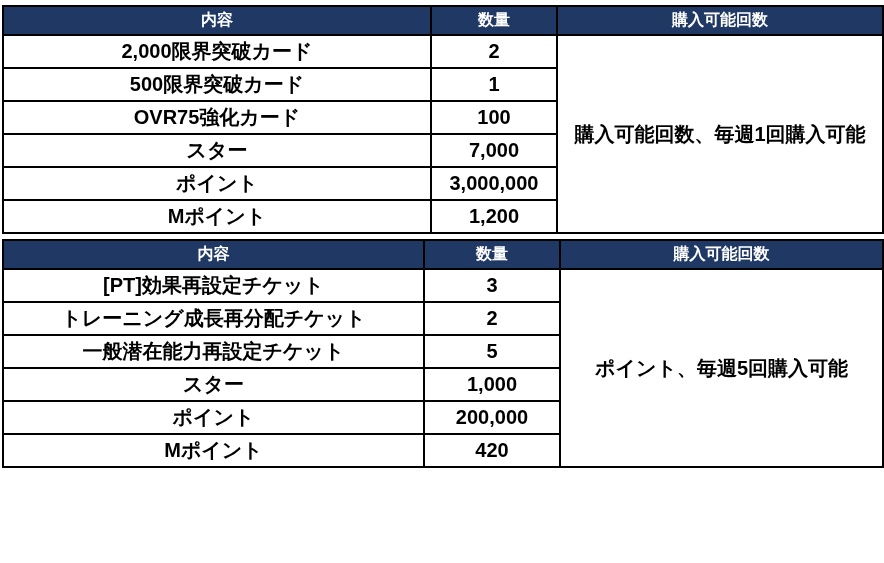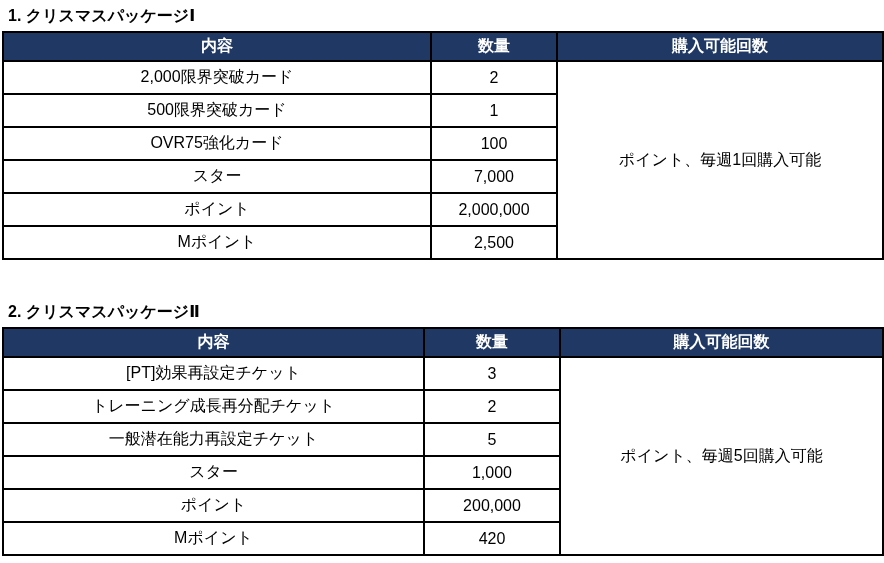--- a/index.html
+++ b/index.html
@@ -42,85 +42,83 @@
   table.pkg-table th {
     background: #1f3864;
     color: #ffffff;
     font-size: 16px;
     font-weight: bold;
     height: 27px;
   }
   table.pkg-table td {
     background: #ffffff;
     color: #000000;
-    font-size: 16px;
-    font-weight: normal;
+    font-size: 20px;
+    font-weight: bold;
     height: 31px;
   }
   td.note-cell {
     font-size: 16px;
   }
   
   .t1 .col-item { width: 428px; }
   .t1 .col-qty  { width: 126px; }
   .t1 .col-note { width: 326px; }
   .t2 .col-item { width: 421px; }
   .t2 .col-qty  { width: 136px; }
   .t2 .col-note { width: 323px; }
 </style>
 </head>
 <body>
 
 <section>
-  <h2 class="section-title title-1">1. クリスマスパッケージⅠ</h2>
   <table class="pkg-table t1">
     <colgroup>
       <col class="col-item">
         <col class="col-qty">
         <col class="col-note">
     </colgroup>
     <thead>
       <tr>
         <th>内容</th>
         <th>数量</th>
         <th>購入可能回数</th>
       </tr>
     </thead>
     <tbody>
       <tr>
         <td>2,000限界突破カード</td>
         <td>2</td>
-        <td class="note-cell" rowspan="6">ポイント、毎週1回購入可能</td>
+        <td class="note-cell" rowspan="6">購入可能回数、毎週1回購入可能</td>
       </tr>
       <tr>
         <td>500限界突破カード</td>
         <td>1</td>
       </tr>
       <tr>
         <td>OVR75強化カード</td>
         <td>100</td>
       </tr>
       <tr>
         <td>スター</td>
         <td>7,000</td>
       </tr>
       <tr>
         <td>ポイント</td>
-        <td>2,000,000</td>
+        <td>3,000,000</td>
       </tr>
       <tr>
         <td>Mポイント</td>
-        <td>2,500</td>
+        <td>1,200</td>
       </tr>
     </tbody>
   </table>
 </section>
 
 <section>
-  <h2 class="section-title title-2">2. クリスマスパッケージⅡ</h2>
   <table class="pkg-table t2">
     <colgroup>
       <col class="col-item">
         <col class="col-qty">
         <col class="col-note">
     </colgroup>
     <thead>
       <tr>
         <th>内容</th>
         <th>数量</th>

